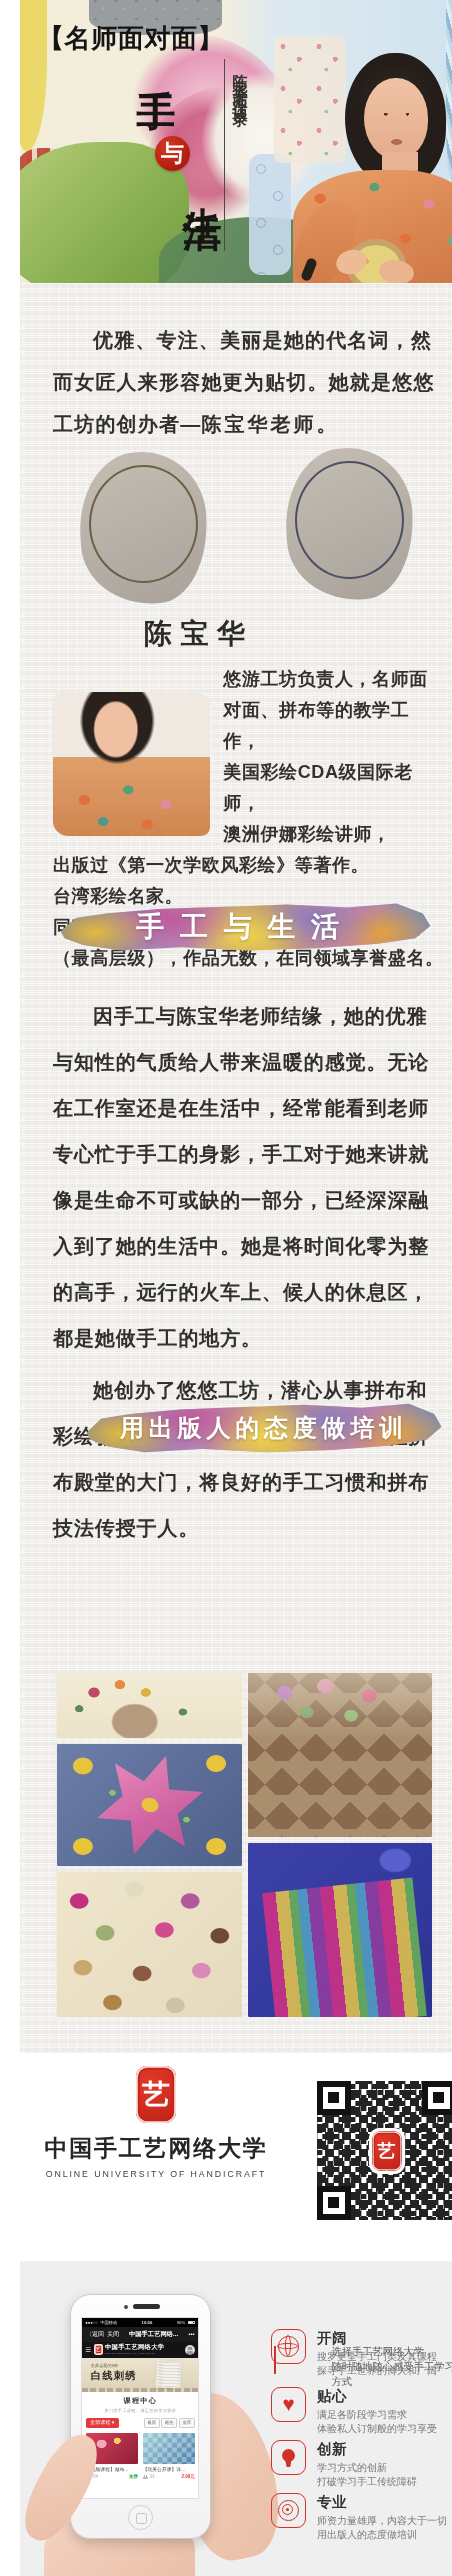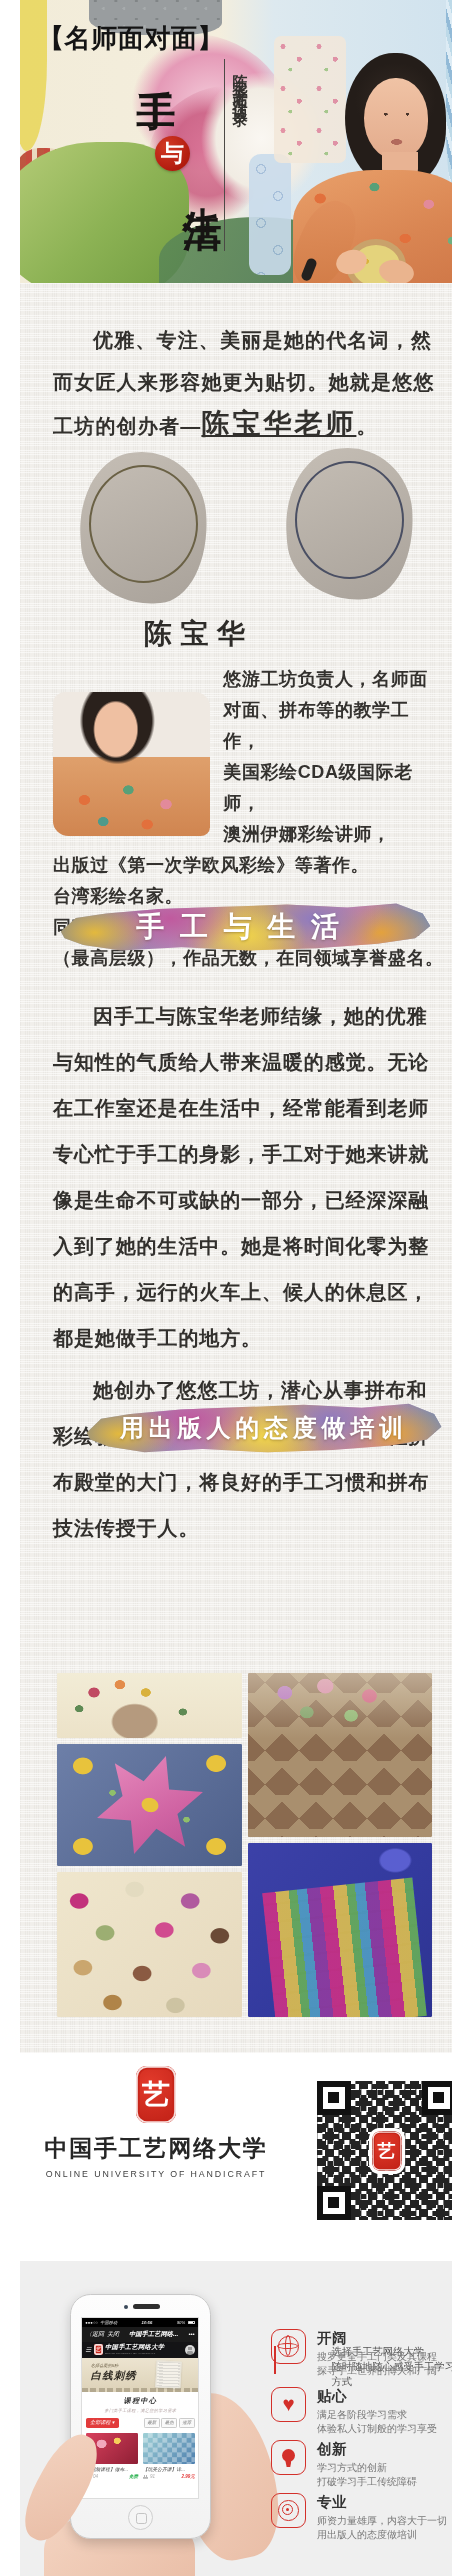--- a/index.html
+++ b/index.html
@@ -83,21 +83,21 @@
   #yu-badge { position: absolute; left: 135px; top: 136px; width: 35px; height: 35px; border-radius: 50%;
       background: radial-gradient(circle at 35% 30%, #d23a24, #b01a0e 75%); display: flex; align-items: center; justify-content: center;
       font-family: "DejaVu Serif", serif; font-size: 23px; font-weight: 900; color: #fff; box-shadow: 0 1.2px 2.4px rgba(0,0,0,.25); }
   #title-divider { position: absolute; left: 204px; top: 59px; width: 1.2px; height: 192px; background: #4c4a46; }
   #banner-subtitle { position: absolute; left: 210px; top: 62px; writing-mode: vertical-rl;
       font-family: "DejaVu Serif", serif; font-size: 15px; font-weight: 600; color: #33312e; letter-spacing: 5.4px; }
 
   
   #intro { position: absolute; left: 33px; top: 319px; width: 389px; font-size: 20px; font-weight: 700;
       color: #32302d; line-height: 42px; letter-spacing: 1.2px; text-indent: 2em; }
-  #intro .big-name { font-size: 28px; letter-spacing: 3px; text-decoration: underline; }
+  #intro .big-name { font-size: 20px; letter-spacing: 3px; }
 
   
   .plate-wrap { position: absolute; width: 127px; height: 152px; }
   #plate-left { left: 60px; top: 452px; }
   #plate-right { left: 266px; top: 448px; }
   .torn { position: absolute; inset: 0; background: linear-gradient(160deg, #c5beb5, #a9a29a); border-radius: 48% 52% 42% 58% / 55% 45% 58% 42%; transform: rotate(-4deg); }
   .plate { position: absolute; left: 8.5px; top: 13.3px; width: 109px; height: 118px; border-radius: 50%; }
   #plate-left .plate { background:
       radial-gradient(13.3px 12px at 48% 46%, #e8c93f 60%, transparent 66%),
       radial-gradient(11px 9.7px at 32% 38%, #c8485f 60%, transparent 66%),
@@ -231,21 +231,21 @@
       border-radius: 7.2px; font-size: 18px; font-weight: 700; box-shadow: 0 0 0 3.6px #fff, inset 0 0 0 1.2px rgba(255,255,255,.85), inset 0 0 0 2.4px rgba(198,37,26,1); }
 
   
   #promo { position: absolute; left: 0; top: 2261px; width: 453px; height: 315px; background: #efefef; overflow: hidden; }
   .hand { position: absolute; background: linear-gradient(135deg, #f3d3c0, #e9bda6); }
   #hand-fingers { left: 162px; top: 130px; width: 91px; height: 169px; border-radius: 45% 55% 40% 40%; transform: rotate(-12deg); }
   #hand-thumb { left: 17px; top: 169px; width: 48px; height: 115px; border-radius: 45%; transform: rotate(28deg); }
   #hand-wrist { left: 24px; top: 254px; width: 151px; height: 85px; border-radius: 40% 40% 0 0; }
 
   #phone { position: absolute; left: 50px; top: 33px; width: 141px; height: 245px; background: linear-gradient(180deg,#fdfdfd,#f2f2f2);
-      border: 1.2px solid #c9c9c9; border-radius: 20.5px; box-shadow: 0 4.8px 12px rgba(0,0,0,.18); font-style: italic; }
+      border: 1.2px solid #c9c9c9; border-radius: 20.5px; box-shadow: 0 4.8px 12px rgba(0,0,0,.18); }
   #phone-camera { position: absolute; left: 53px; top: 9.7px; width: 4.2px; height: 4.2px; border-radius: 50%; background: #3c4a5a; }
   #phone-speaker { position: absolute; left: 62px; top: 9px; width: 26.6px; height: 5.4px; border-radius: 3px; background: #2e2e2e; }
   #screen { position: absolute; left: 10.3px; top: 22px; width: 118px; height: 182px; background: #fff; overflow: hidden; border: 0.6px solid #ddd; }
   #home-btn { position: absolute; left: 57px; top: 210px; width: 25px; height: 25px; border-radius: 50%; background: #f5f5f5; border: 1.2px solid #cfcfcf; }
   #home-btn::after { content:""; position: absolute; left: 6.6px; top: 6.6px; width: 9.7px; height: 9.7px; border: 1.2px solid #c4c4c4; border-radius: 2.4px; }
 
   #status-bar { height: 9px; background: #000; color: #e8e8e8; font-size: 4.2px; display: flex; align-items: center; padding: 0 3px; gap: 2.4px; }
   #status-bar .time { flex: 1; text-align: center; font-weight: 700; }
   .batt { width: 7.8px; height: 3.6px; border: 0.6px solid #cfcfcf; border-radius: 0.6px; background: linear-gradient(90deg,#fff 0 85%, transparent 85%); }
   #wx-nav { height: 14.5px; background: #1b1b1b; color: #fff; display: flex; align-items: center; padding: 0 3.6px; gap: 3px; font-size: 6px; }

